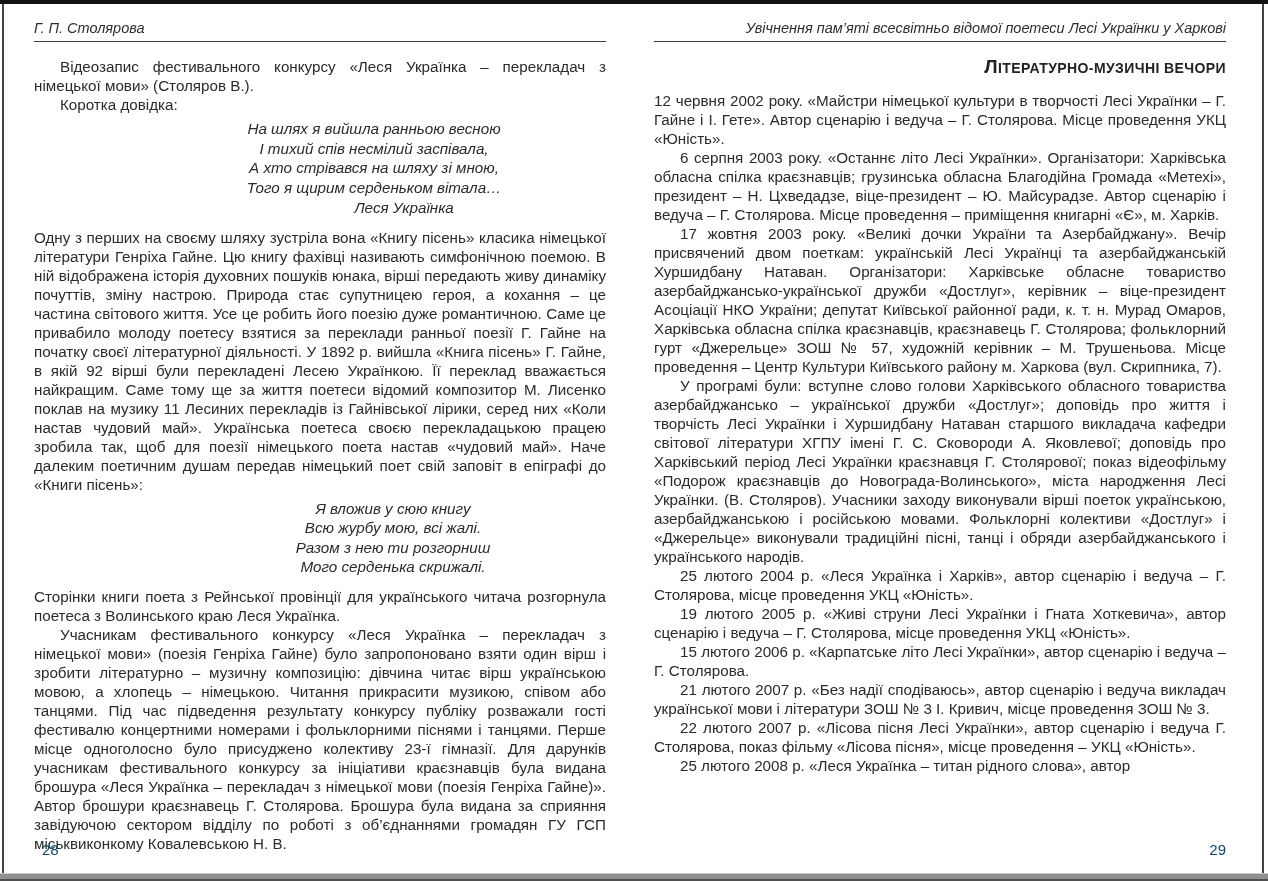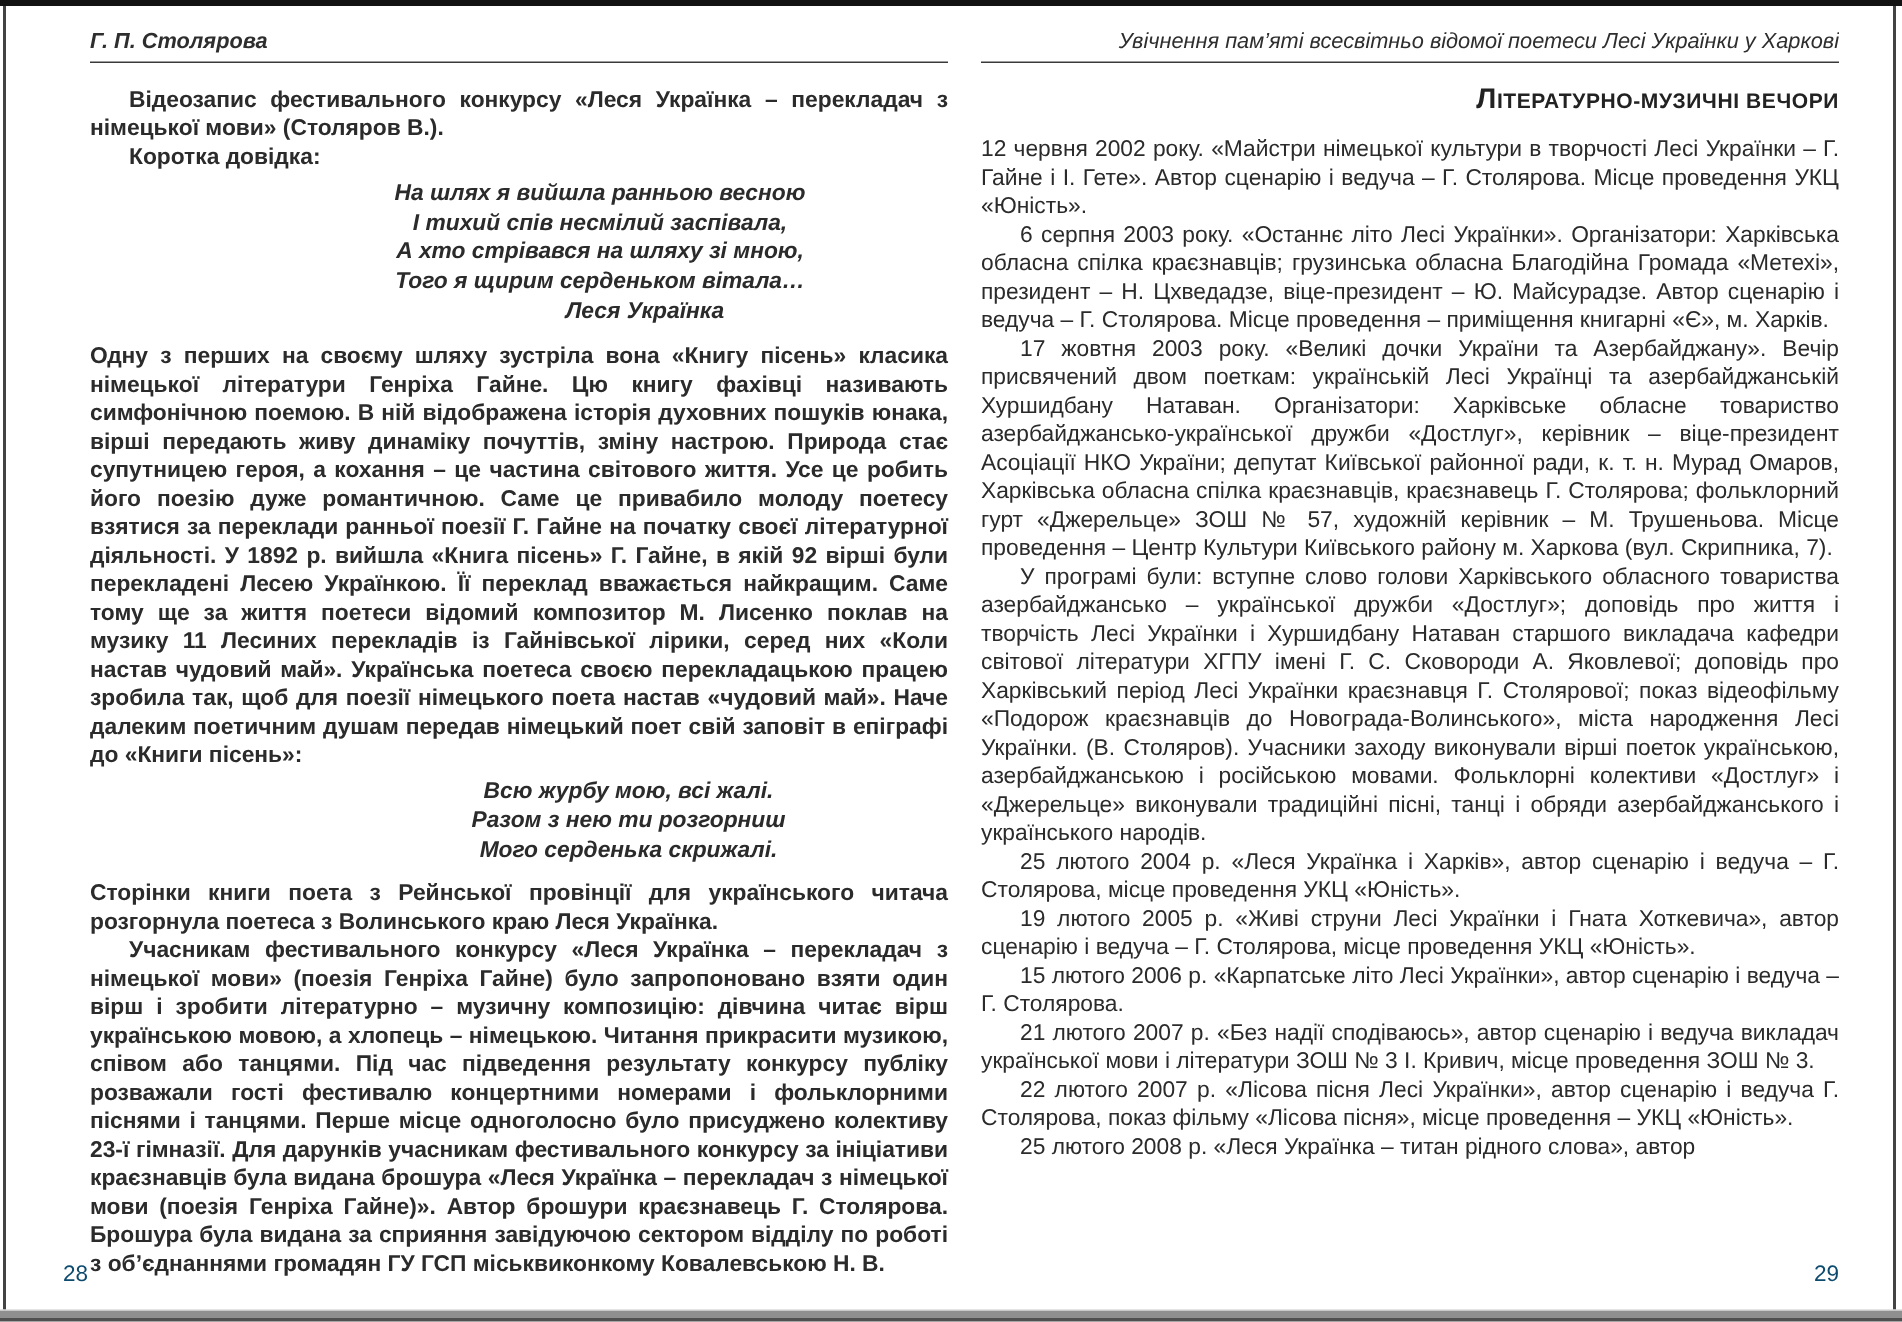--- a/index.html
+++ b/index.html
@@ -10,21 +10,21 @@
     color:#2b2b2b;
   }
   
   .frame-top    { position:absolute; left:0; top:0; width:100%; height:4px; background:#121212; }
   .frame-left   { position:absolute; left:2px; top:4px; bottom:8px; width:2px; background:#434343; }
   .frame-right  { position:absolute; right:4px; top:4px; bottom:8px; width:2px; background:#434343; }
   .frame-bottom { position:absolute; left:0; bottom:0; width:100%; height:8px;
                   background:linear-gradient(to bottom,#c9c9c9 0 1px,#8f8f8f 1px 6px,#505050 6px 8px); }
 
   .page { position:absolute; top:20px; width:572px; }
-  .page-left  { left:60px;font-weight:bold; }
+  .page-left  { left:34px; }
   .page-right { left:654px; }
 
   .running-head {
     font-style:italic; font-size:14.5px; color:#2e2e2e;
     padding-bottom:5px; border-bottom:1.5px solid #3a3a3a;
     white-space:nowrap; overflow:hidden;
   }
   .running-head.right { text-align:right; }
 
   .page-body {
@@ -65,20 +65,21 @@
     <p>Коротка довідка:</p>
     <div class="poem poem-1">
       <div>На шлях я вийшла ранньою весною</div>
       <div>І тихий спів несмілий заспівала,</div>
       <div>А хто стрівався на шляху зі мною,</div>
       <div>Того я щирим серденьком вітала…</div>
       <div class="attribution">Леся Українка</div>
     </div>
     <p class="no-indent">Одну з перших на своєму шляху зустріла вона «Книгу пісень» класика німецької літератури Генріха Гайне. Цю книгу фахівці називають симфонічною поемою. В ній відображена історія духовних пошуків юнака, вірші передають живу динаміку почуттів, зміну настрою. Природа стає супутницею героя, а кохання – це частина світового життя. Усе це робить його поезію дуже романтичною. Саме це привабило молоду поетесу взятися за переклади ранньої поезії Г. Гайне на початку своєї літературної діяльності. У 1892 р. вийшла «Книга пісень» Г. Гайне, в якій 92 вірші були перекладені Лесею Українкою. Її переклад вважається найкращим. Саме тому ще за життя поетеси відомий композитор М. Лисенко поклав на музику 11 Лесиних перекладів із Гайнівської лірики, серед них «Коли настав чудовий май». Українська поетеса своєю перекладацькою працею зробила так, щоб для поезії німецького поета настав «чудовий май». Наче далеким поетичним душам передав німецький поет свій заповіт в епіграфі до «Книги пісень»:</p>
     <div class="poem poem-2">
+      <div>Я вложив у сюю книгу</div>
       <div>Всю журбу мою, всі жалі.</div>
       <div>Разом з нею ти розгорниш</div>
       <div>Мого серденька скрижалі.</div>
     </div>
     <p class="no-indent">Сторінки книги поета з Рейнської провінції для українського читача розгорнула поетеса з Волинського краю Леся Українка.</p>
     <p>Учасникам фестивального конкурсу «Леся Українка – перекладач з німецької мови» (поезія Генріха Гайне) було запропоновано взяти один вірш і зробити літературно – музичну композицію: дівчина читає вірш українською мовою, а хлопець – німецькою. Читання прикрасити музикою, співом або танцями. Під час підведення результату конкурсу публіку розважали гості фестивалю концертними номерами і фольклорними піснями і танцями. Перше місце одноголосно було присуджено колективу 23-ї гімназії. Для дарунків учасникам фестивального конкурсу за ініціативи краєзнавців була видана брошура «Леся Українка – перекладач з німецької мови (поезія Генріха Гайне)». Автор брошури краєзнавець Г. Столярова. Брошура була видана за сприяння завідуючою сектором відділу по роботі з об’єднаннями громадян ГУ ГСП міськвиконкому Ковалевською Н. В.</p>
   </div>
 </div>
 
 <div class="page page-right">

